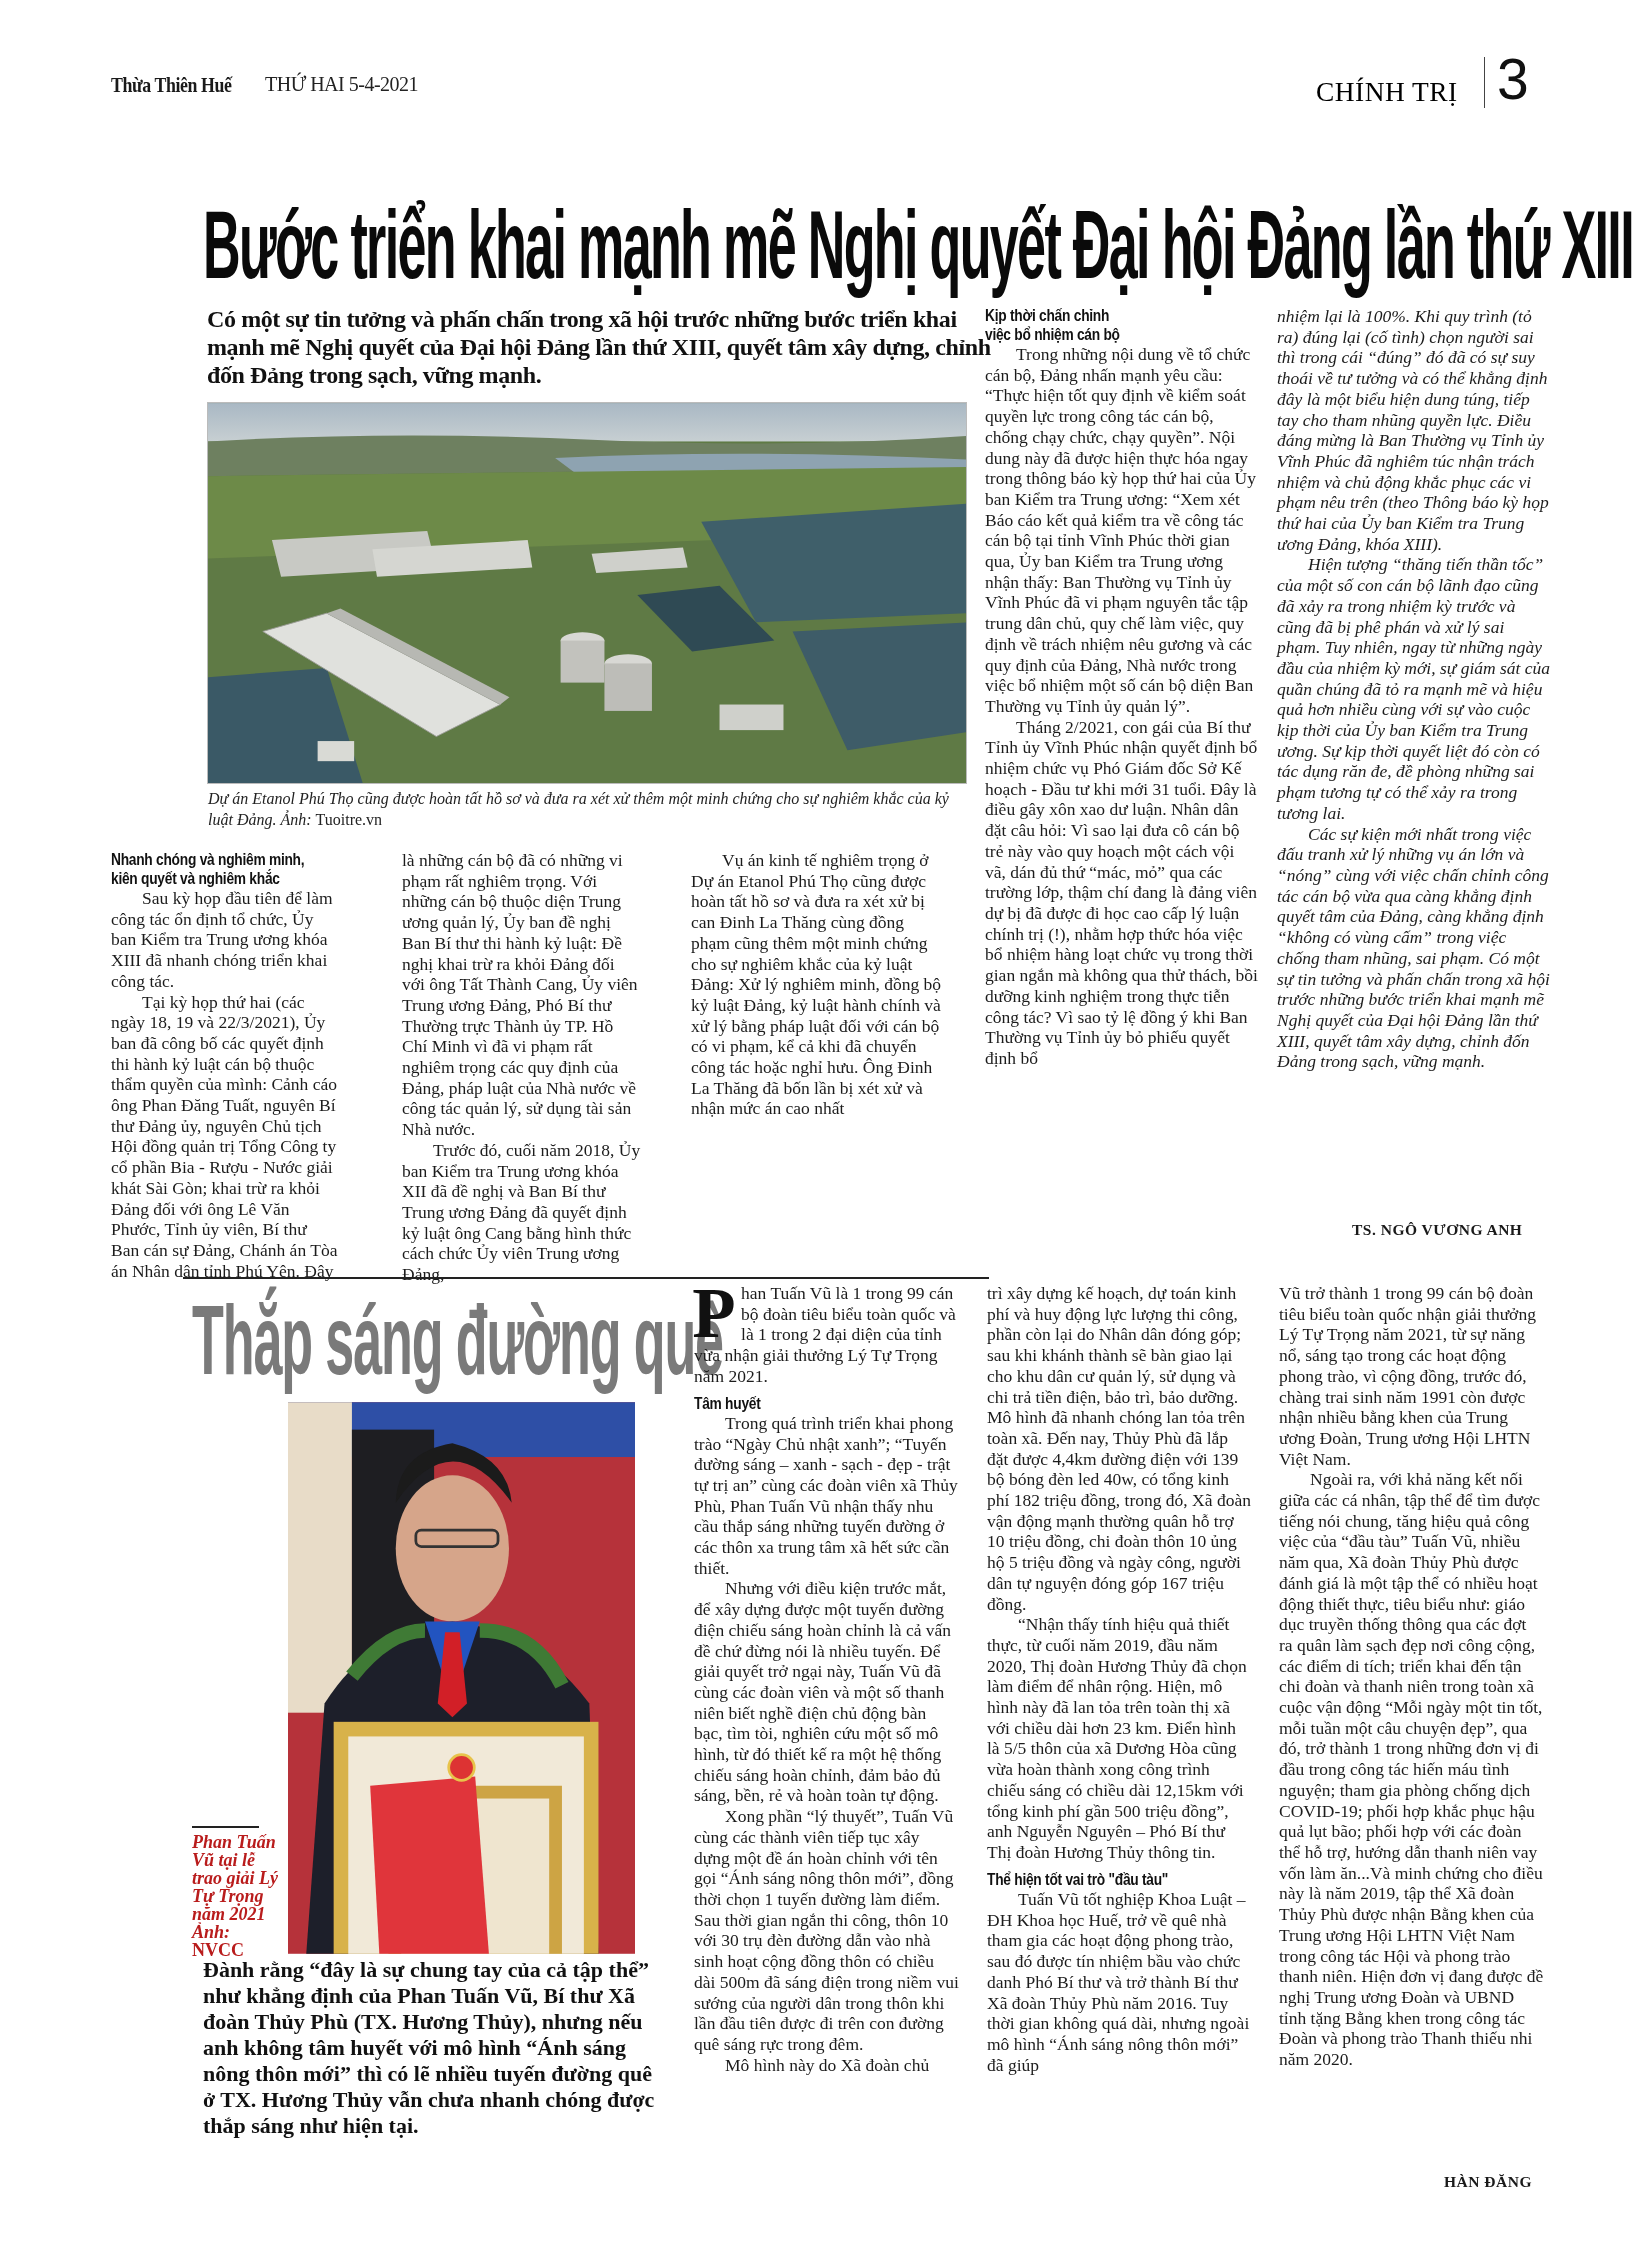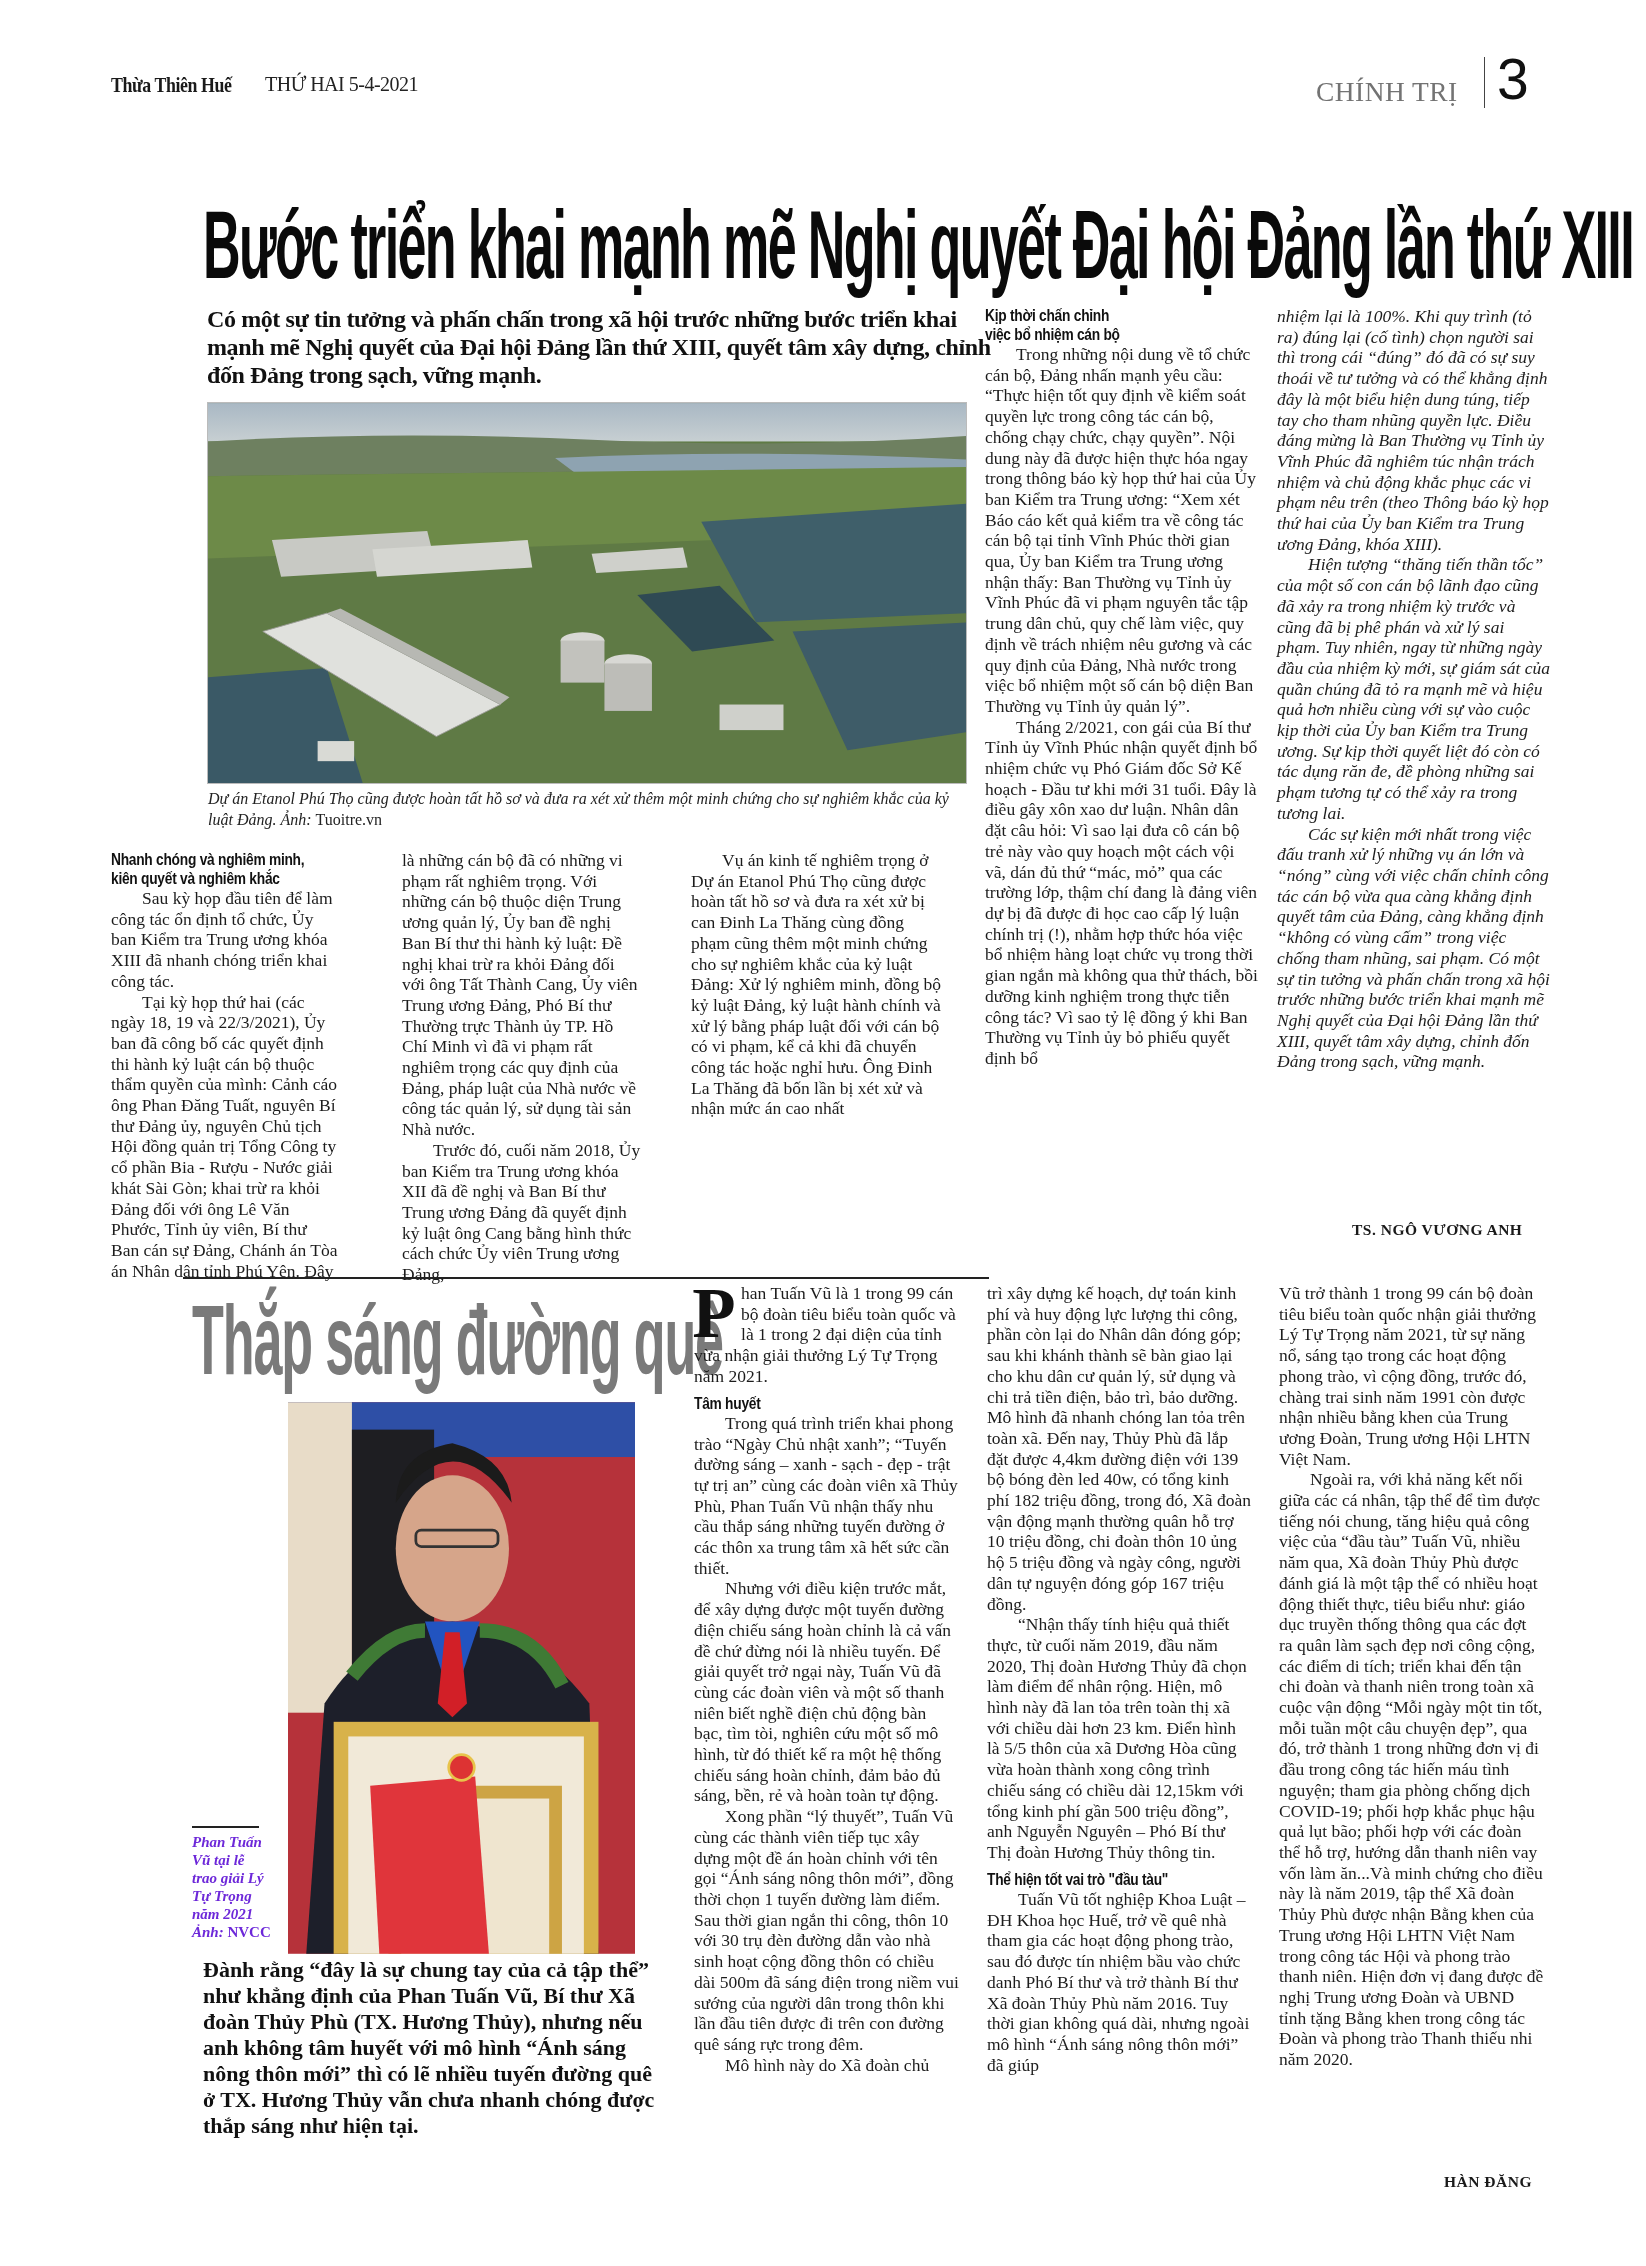--- a/index.html
+++ b/index.html
@@ -8,21 +8,21 @@
 
   .abs { position: absolute; }
   .body-text { font-family: "Liberation Serif", serif; font-size: 17.5px; line-height: 20.7px; color: #1c1c1c; }
   .body-text p { text-indent: 31px; }
   .body-text p.noindent { text-indent: 0; }
   .subhead { font-family: "Liberation Sans", sans-serif; font-weight: bold; font-size: 16px; line-height: 19px; letter-spacing: -0.3px; color: #111; transform: scaleX(0.86); transform-origin: left; white-space: nowrap; }
 
   
   .masthead { left: 111px; top: 73px; font-family: "Liberation Serif", serif; font-weight: bold; font-size: 21px; letter-spacing: -0.5px; transform: scaleX(0.85); transform-origin: left; }
   .dateline { left: 265px; top: 73px; font-family: "Liberation Serif", serif; font-size: 20px; letter-spacing: -0.5px; color: #222; }
-  .section-name { left: 1316px; top: 77px; font-family: "Liberation Serif", serif; font-size: 27.4px; letter-spacing: 0.5px; color: #737373; }
+  .section-name { left: 1316px; top: 77px; font-family: "Liberation Serif", serif; font-size: 27.4px; letter-spacing: 0.5px; color: #000000; }
   .section-divider { left: 1484px; top: 57px; width: 0.9px; height: 51px; background: #444; }
   .page-number { left: 1497px; top: 51px; font-family: "Liberation Sans", sans-serif; font-size: 57px; line-height: 57px; color: #111; }
 
   
   .headline-1 { left: 203px; top: 187px; width: 1352px; font-family: "Liberation Sans", sans-serif; font-weight: bold; font-size: 84px; line-height: 101px; letter-spacing: -2.7px; color: #0a0a0a; transform: scaleX(0.62) scaleY(1.15); transform-origin: left top; white-space: nowrap; }
   .lead-1 { left: 207px; top: 305px; width: 786px; font-family: "Liberation Serif", serif; font-weight: bold; font-size: 24px; line-height: 28px; color: #111; letter-spacing: -0.4px; }
   .photo-1 { left: 207px; top: 402px; width: 760px; height: 382px; overflow: hidden; border: 0.9px solid #bbb; }
   .caption-1 { left: 208px; top: 788px; width: 749px; font-family: "Liberation Serif", serif; font-style: italic; font-size: 16px; line-height: 21px; color: #222; }
   .caption-1 .credit { font-style: normal; }
 
@@ -31,21 +31,21 @@
   .a1-col3 { left: 691px; top: 850px; width: 256px; }
   .a1-col4 { left: 985px; top: 306px; width: 274px; }
   .a1-col5 { left: 1277px; top: 306px; width: 274px; font-style: italic; }
   .byline-1 { left: 1352px; top: 1221px; font-family: "Liberation Serif", serif; font-weight: bold; font-size: 15.5px; letter-spacing: 0.5px; }
   .rule-1 { left: 183px; top: 1277px; width: 806px; height: 1.8px; background: #222; }
 
   
   .headline-2 { left: 192px; top: 1281px; font-family: "Liberation Sans", sans-serif; font-weight: bold; font-size: 84px; line-height: 101px; letter-spacing: -1.8px; color: #7a7a7a; transform: scaleX(0.62) scaleY(1.18); transform-origin: left top; white-space: nowrap; }
   .photo-2 { left: 288px; top: 1402px; width: 347px; height: 552px; overflow: hidden; }
   .caption-rule { left: 192px; top: 1826px; width: 67px; height: 1.8px; background: #222; }
-  .caption-2 { left: 192px; top: 1833px; width: 91px; font-family: "Liberation Serif", serif; font-style: italic; font-weight: bold; font-size: 15px; line-height: 18px; color: #6d28d9; }
+  .caption-2 { left: 192px; top: 1833px; width: 91px; font-family: "Liberation Serif", serif; font-style: italic; font-weight: bold; font-size: 18px; line-height: 18px; color: #b91c1c; }
   .pullquote { left: 203px; top: 1957px; width: 466px; font-family: "Liberation Serif", serif; font-weight: bold; font-size: 22px; line-height: 26px; color: #111; }
 
   .a2-col1 { left: 694px; top: 1283px; width: 265px; }
   .a2-col2 { left: 987px; top: 1283px; width: 265px; }
   .a2-col3 { left: 1279px; top: 1283px; width: 265px; }
   .dropcap { float: left; font-family: "Liberation Serif", serif; font-weight: bold; font-size: 71px; line-height: 57px; margin: 1.8px 5.5px 0 -1.8px; color: #111; }
   .byline-2 { left: 1444px; top: 2129px; font-family: "Liberation Serif", serif; font-weight: bold; font-size: 15.5px; letter-spacing: 0.5px; margin-top: 44px; }
 </style>
 </head>
 <body>

